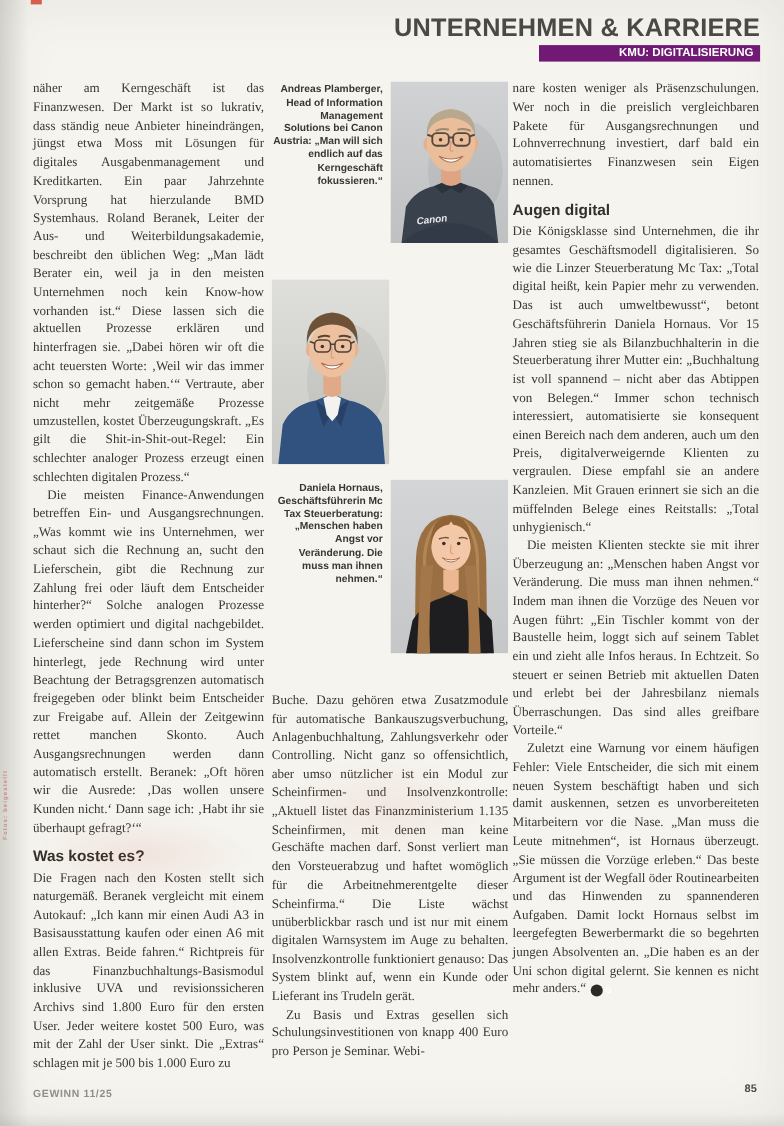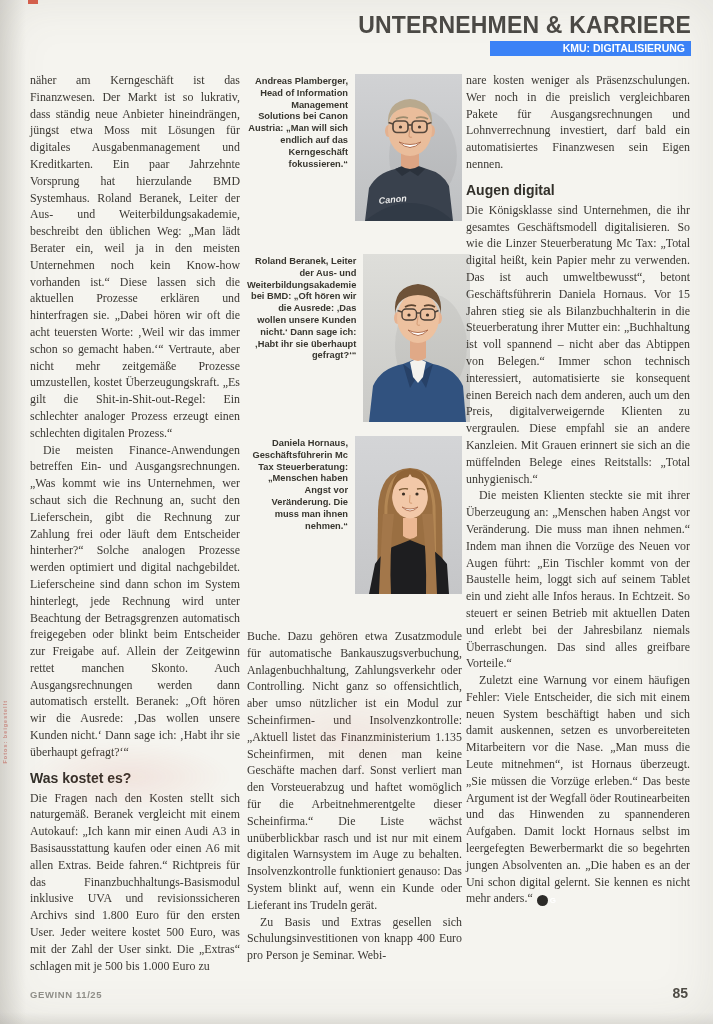--- a/index.html
+++ b/index.html
@@ -6,21 +6,21 @@
   .page{position:relative;width:713px;height:1024px;background:#f5f4ef;overflow:hidden;
         font-family:"Liberation Sans",sans-serif;box-shadow:inset 0 0 50px rgba(90,85,75,0.10);}
   .page::before{content:"";position:absolute;left:0;top:0;bottom:0;width:26px;
         background:linear-gradient(to right,rgba(95,90,80,0.18),rgba(95,90,80,0));pointer-events:none;z-index:5;}
   .page::after{content:"";position:absolute;left:0;right:0;bottom:0;height:12px;
         background:linear-gradient(to top,rgba(80,75,65,0.10),rgba(80,75,65,0));pointer-events:none;z-index:5;}
 
   
   .header{position:absolute;top:12px;right:22px;text-align:right;z-index:2;}
   .section-title{font-weight:bold;font-size:23px;color:#4b4945;letter-spacing:.2px;}
-  .topic-tag{margin-top:2px;margin-left:auto;width:195px;background:#3b82f6;color:#fff;
+  .topic-tag{margin-top:2px;margin-left:auto;width:195px;background:#701a75;color:#fff;
         font-weight:bold;font-size:10.5px;line-height:15px;text-align:right;padding-right:6px;}
 
   
   .col{position:absolute;top:72px;}
   #col-left{left:30px;width:210px;}
   #col-mid{left:247px;width:215px;height:940px;}
   #col-right{left:466px;width:224px;}
 
   .bodytext{margin:0;font-family:"Liberation Serif","DejaVu Serif",serif;font-size:11.9px;
         line-height:16.8px;color:#3b3833;text-align:justify;hyphens:auto;-webkit-hyphens:auto;}
@@ -32,21 +32,21 @@
   .fig{position:absolute;left:0;display:flex;gap:7px;margin:0;}
   .fig1{top:2px;} .fig2{top:182px;} .fig3{top:364px;}
   .fig-caption{flex:0 0 101px;padding-top:2px;text-align:right;font-weight:bold;
         font-size:9.3px;line-height:1.27;color:#38362f;}
   .fig-photo{flex:0 0 107px;display:block;}
   .mid-body{position:absolute;top:556px;left:0;right:0;}
 
   
   .issue{position:absolute;left:30px;top:989px;font-weight:bold;font-size:9.5px;
         color:#8f8e88;letter-spacing:.6px;z-index:6;}
-  .pageno{position:absolute;right:25px;top:985px;font-weight:bold;font-size:14px;color:#4e4b45;z-index:6;}
+  .pageno{position:absolute;right:25px;top:985px;font-weight:bold;font-size:10px;color:#4e4b45;z-index:6;}
 
   .endmark{display:inline-block;width:11px;height:11px;border-radius:50%;background:#2b2a27;
         color:#fff;font-family:"Liberation Sans",sans-serif;font-weight:bold;font-size:8px;
         line-height:11px;text-align:center;margin-left:4px;vertical-align:-1px;}
 
   .corner-mark{position:absolute;left:28px;top:0;width:10px;height:4px;background:#cf4630;opacity:.85;z-index:6;}
   .vert-credit{position:absolute;left:2px;top:700px;writing-mode:vertical-rl;transform:rotate(180deg);
         font-size:5.5px;font-weight:bold;letter-spacing:1px;color:rgba(190,90,80,0.6);z-index:6;}
 
   .ghost{position:absolute;pointer-events:none;filter:blur(2px);z-index:1;}
@@ -109,21 +109,20 @@
         </g>
         <circle cx="45.5" cy="53" r="1.6" fill="#4a3b30"></circle>
         <circle cx="64.5" cy="53" r="1.6" fill="#4a3b30"></circle>
         <path d="M55,54 L54,62 q1,2 3,1" stroke="#d49d7a" stroke-width="1.2" fill="none"></path>
         <path d="M44,68 Q55,79 66,68 Q55,73 44,68 Z" fill="#ffffff" stroke="#b06f4f" stroke-width="1"></path>
         <text x="24" y="130" font-family="Liberation Sans, sans-serif" font-size="9" font-style="italic" font-weight="bold" fill="#e8e8e8" transform="rotate(-6 24 130)">Canon</text>
       </svg>
     </figure>
 
     <figure class="fig fig2">
-      <figcaption class="fig-caption">Roland Beranek, Leiter der Aus- und Weiterbildungsakademie bei BMD: „Oft hören wir die Ausrede: ‚Das wollen unsere Kunden nicht.‘ Dann sage ich: ‚Habt ihr sie überhaupt gefragt?‘“</figcaption>
       <svg class="fig-photo" width="107" height="168" viewBox="0 0 107 168">
         <defs>
             <linearGradient id="pg2" x1="0" y1="0" x2="0" y2="1">
           <stop offset="0" stop-color="#dededa"></stop>
               <stop offset="1" stop-color="#c9c9c6"></stop>
             </linearGradient>
           </defs>
         <rect width="107" height="168" fill="url(#pg2)"></rect>
         <ellipse cx="68" cy="92" rx="36" ry="52" fill="rgba(0,0,0,0.05)"></ellipse>
         <path d="M6,168 L10,132 Q18,114 40,110 L55,104 L70,110 Q92,114 100,132 L103,168 Z" fill="#31527f"></path>

